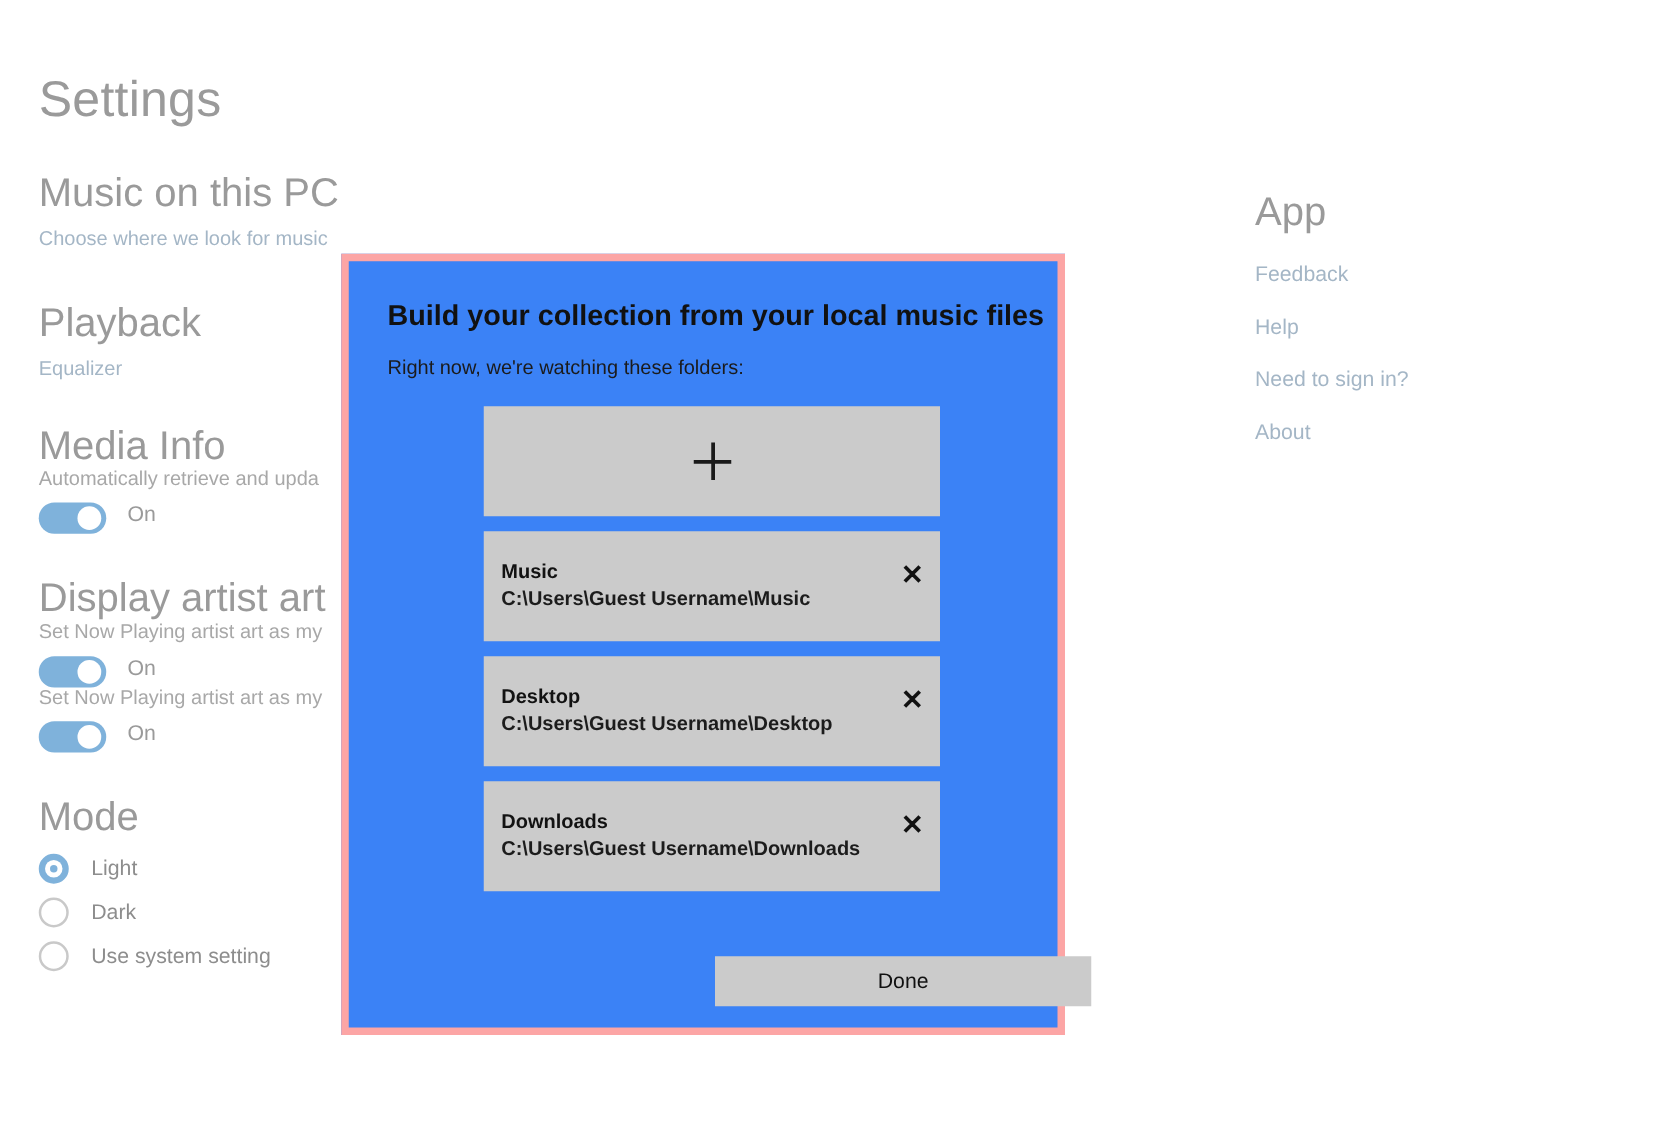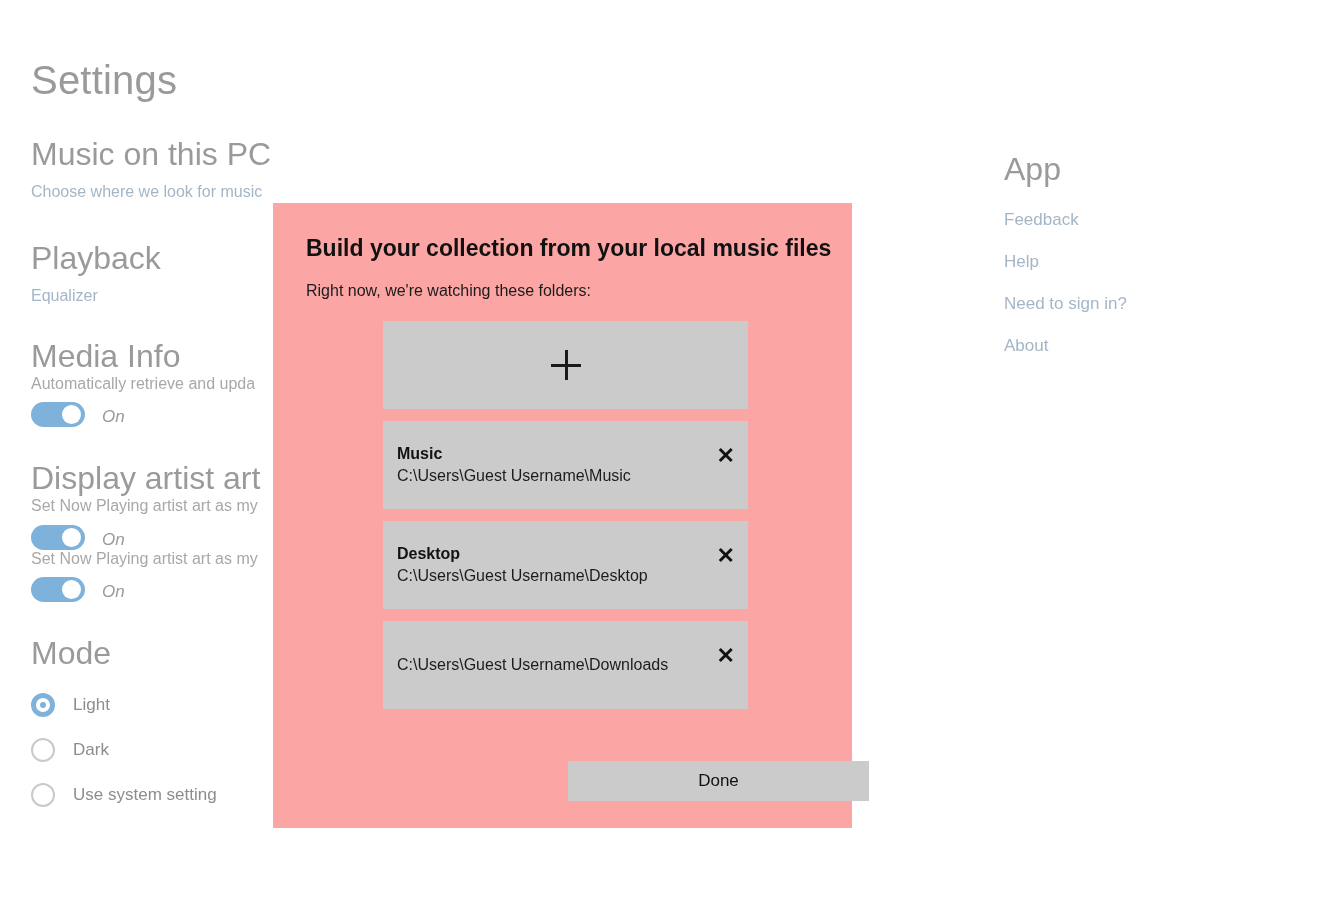--- a/index.html
+++ b/index.html
@@ -70,23 +70,22 @@
     font-size: 16px;
     font-weight: 400;
     color: #a8a8a8;
     line-height: 1.1;
     margin-top: 0;
     white-space: nowrap;
   }
 
   .toggle-row {
     display: flex;
-    align-items: flex-end;
+    align-items: flex-start;
     margin-top: 10px;
-    font-style: italic;
   }
   .toggle {
     width: 54px;
     height: 25px;
     border-radius: 13px;
     background: #7fb2db;
     position: relative;
     flex: none;
     cursor: pointer;
   }
@@ -102,21 +101,21 @@
   .toggle-label {
     font-size: 17px;
     color: #9a9a9a;
     margin-left: 17px;
     white-space: nowrap;
   }
 
   .radio-row {
     display: flex;
     align-items: center;
-    margin-top: 21px;
+    margin-top: 11px;
     cursor: pointer;
   }
   .radio {
     width: 24px;
     height: 24px;
     border-radius: 50%;
     border: 2px solid #c9c9c9;
     box-sizing: border-box;
     flex: none;
     position: relative;
@@ -172,22 +171,22 @@
     cursor: pointer;
   }
 
   
   .dialog {
     position: absolute;
     left: 273px;
     top: 203px;
     width: 579px;
     height: 625px;
-    background: #fca5a5;
-    border: 2px solid #fca5a5;
+    background: #3b82f6;
+    border: 6px solid #fca5a5;
     box-sizing: border-box;
     z-index: 10;
   }
   .dialog-title {
     position: absolute;
     left: 31px;
     top: 30px;
     font-size: 23px;
     font-weight: 600;
     color: #111111;
@@ -248,21 +247,21 @@
     cursor: default;
   }
   .folder-name {
     font-size: 16px;
     font-weight: 700;
     color: #121212;
     line-height: 1.35;
   }
   .folder-path {
     font-size: 16px;
-    font-weight: 400;
+    font-weight: 700;
     color: #1c1c1c;
     line-height: 1.35;
   }
   .folder-remove {
     position: absolute;
     right: 13px;
     top: 50%;
     transform: translateY(-50%);
     margin-top: -9px;
     font-size: 22px;
@@ -383,20 +382,21 @@
         <span class="folder-remove">✕</span>
       </div>
 
       <div class="folder-item">
         <div class="folder-name">Desktop</div>
         <div class="folder-path">C:\Users\Guest Username\Desktop</div>
         <span class="folder-remove">✕</span>
       </div>
 
       <div class="folder-item">
+        <div class="folder-name">Downloads</div>
         <div class="folder-path">C:\Users\Guest Username\Downloads</div>
         <span class="folder-remove">✕</span>
       </div>
 
     </div>
 
     <button class="done-button">Done</button>
 
   </div>
 

